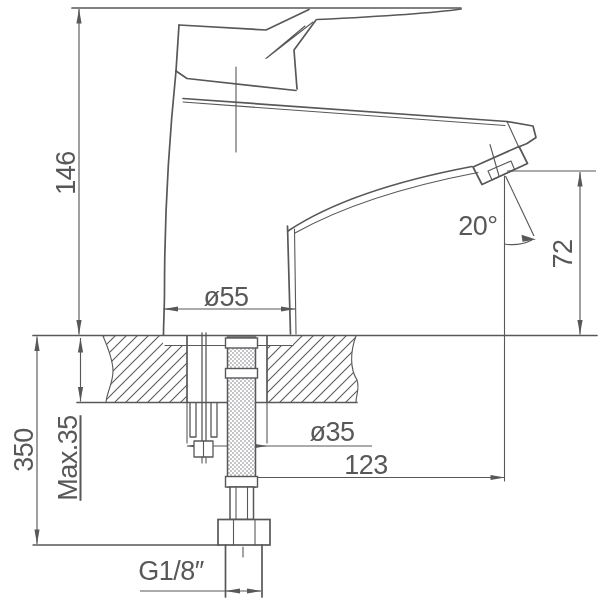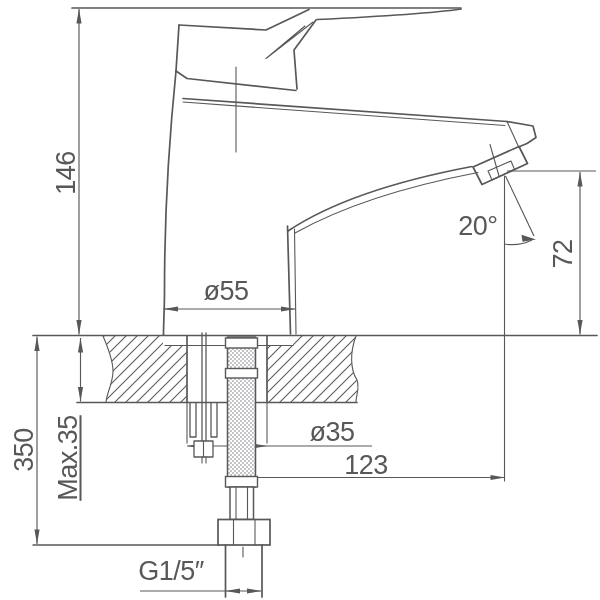--- a/index.html
+++ b/index.html
@@ -142,20 +142,20 @@
     <path class="t" d="M518.5,146.5 L507,121.5"></path>
     <path class="m" d="M473,167 L519,146.5 L527.5,163.5 L482,184.5 Z"></path>
     <path class="t" d="M488,171 L511,161 L514.5,169.5 L492,180 Z"></path>
     <line class="t" x1="490" y1="144.5" x2="499" y2="176"></line>
   </g>
 </svg>
 
 <div class="lab rot" style="left:66px;top:173px">146</div>
 <div class="lab rot" style="left:24px;top:450px">350</div>
 <div class="lab rot u" style="left:68px;top:458px">Max.35</div>
-<div class="lab" style="left:226px;top:291px">ø55</div>
+<div class="lab" style="left:226px;top:297px">ø55</div>
 <div class="lab" style="left:332px;top:432px">ø35</div>
 <div class="lab" style="left:366px;top:465px">123</div>
 <div class="lab rot" style="left:563px;top:254px">72</div>
 <div class="lab" style="left:478px;top:226px">20°</div>
-<div class="lab" style="left:171px;top:571px">G1/5″</div>
+<div class="lab" style="left:171px;top:571px">G1/8″</div>
 
 </div>
 
 </body></html>

